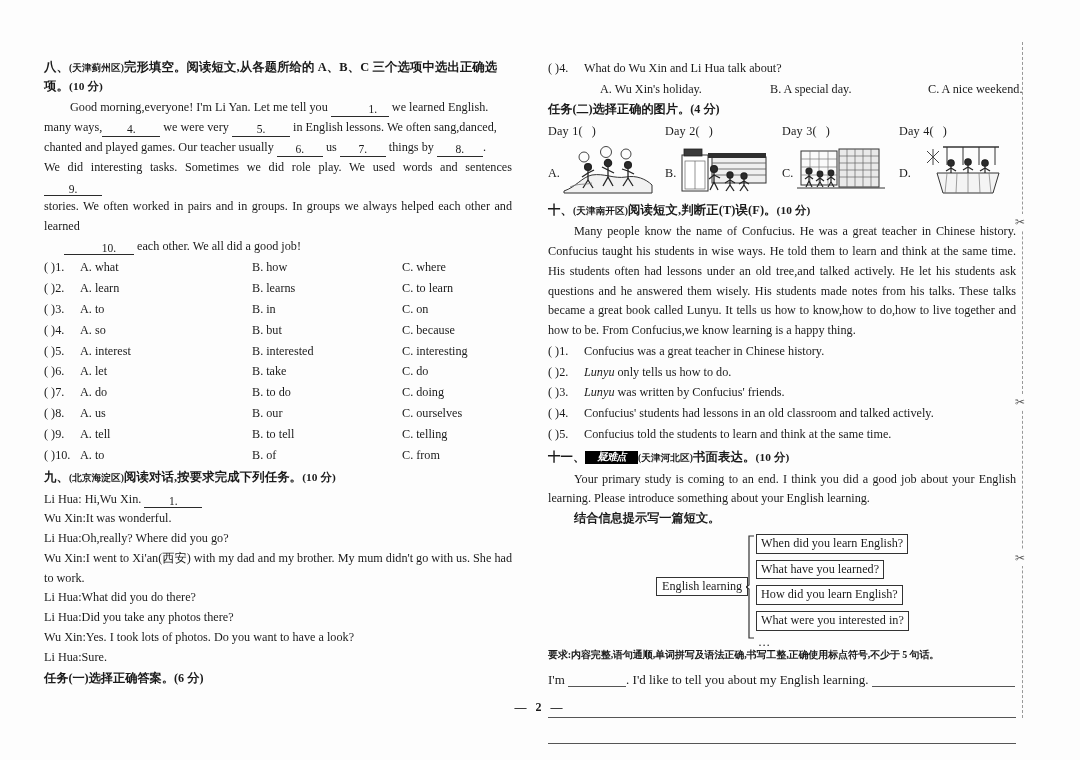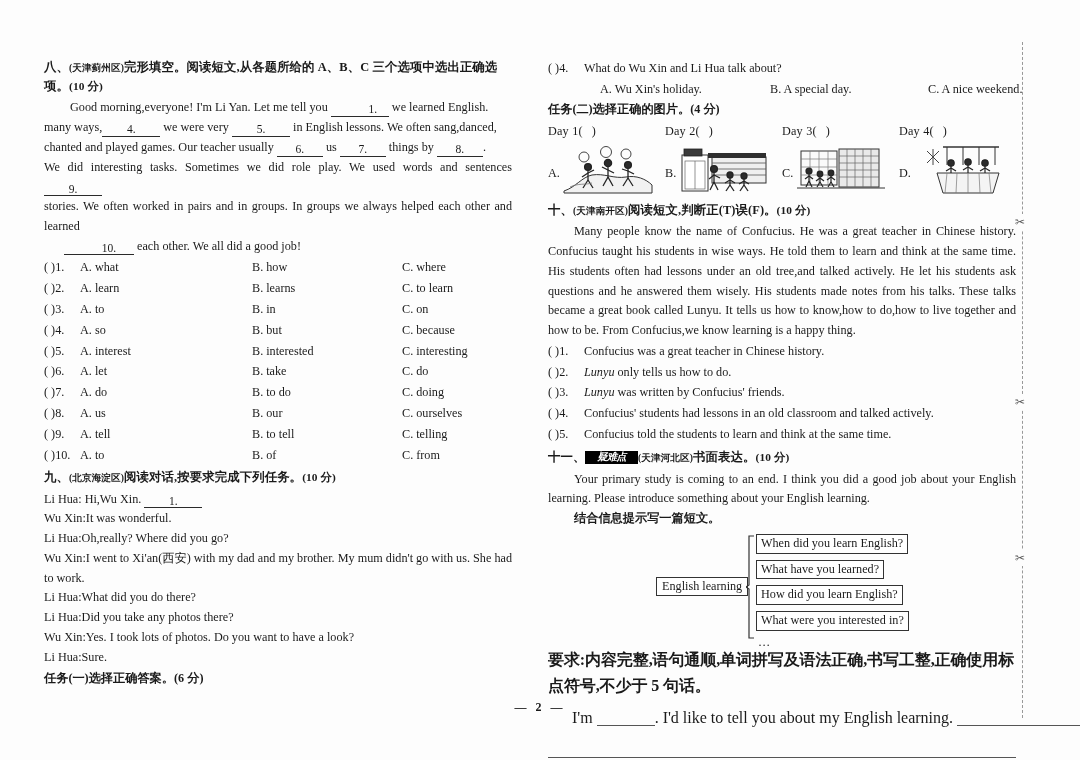--- a/index.html
+++ b/index.html
@@ -191,31 +191,30 @@
   }
   .node-dots {
     font-size: 12.2px;
     letter-spacing: 2px;
     padding-left: 2px;
     line-height: 1;
   }
 
   .req {
     font-weight: bold;
-    font-size: 16px;
+    font-size: 10px;
     line-height: 1.6;
     margin-top: 2px;
     letter-spacing: -0.1px;
   }
   .write-first {
-    font-size: 16px;
+    font-size: 13px;
     line-height: 1.75;
     margin-top: 6px;
     white-space: nowrap;
-    margin-left: 24px;
   }
   .wline {
     border-bottom: 1px solid #555;
     height: 25px;
   }
   .wline-inline {
     display: inline-block;
     border-bottom: 1px solid #555;
     vertical-align: -3px;
   }

